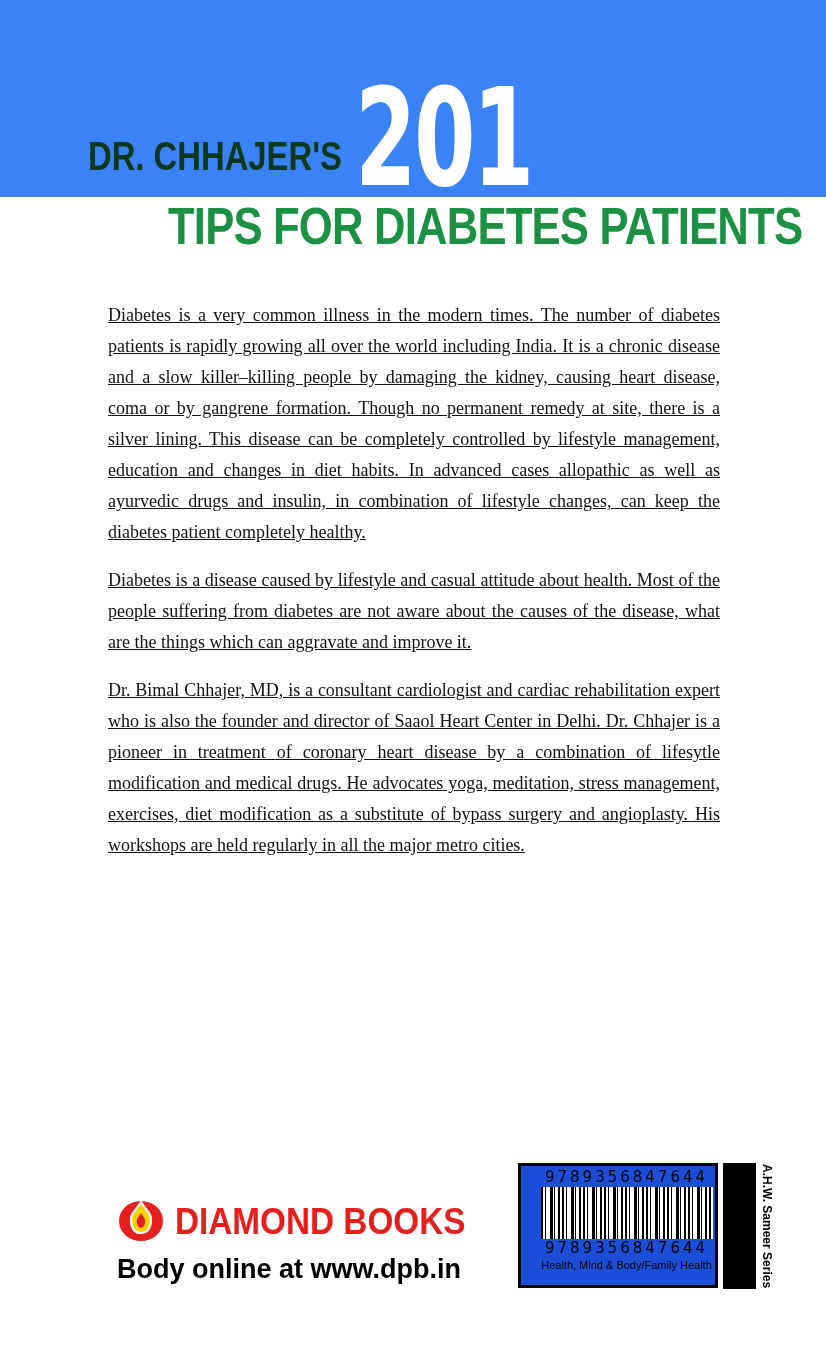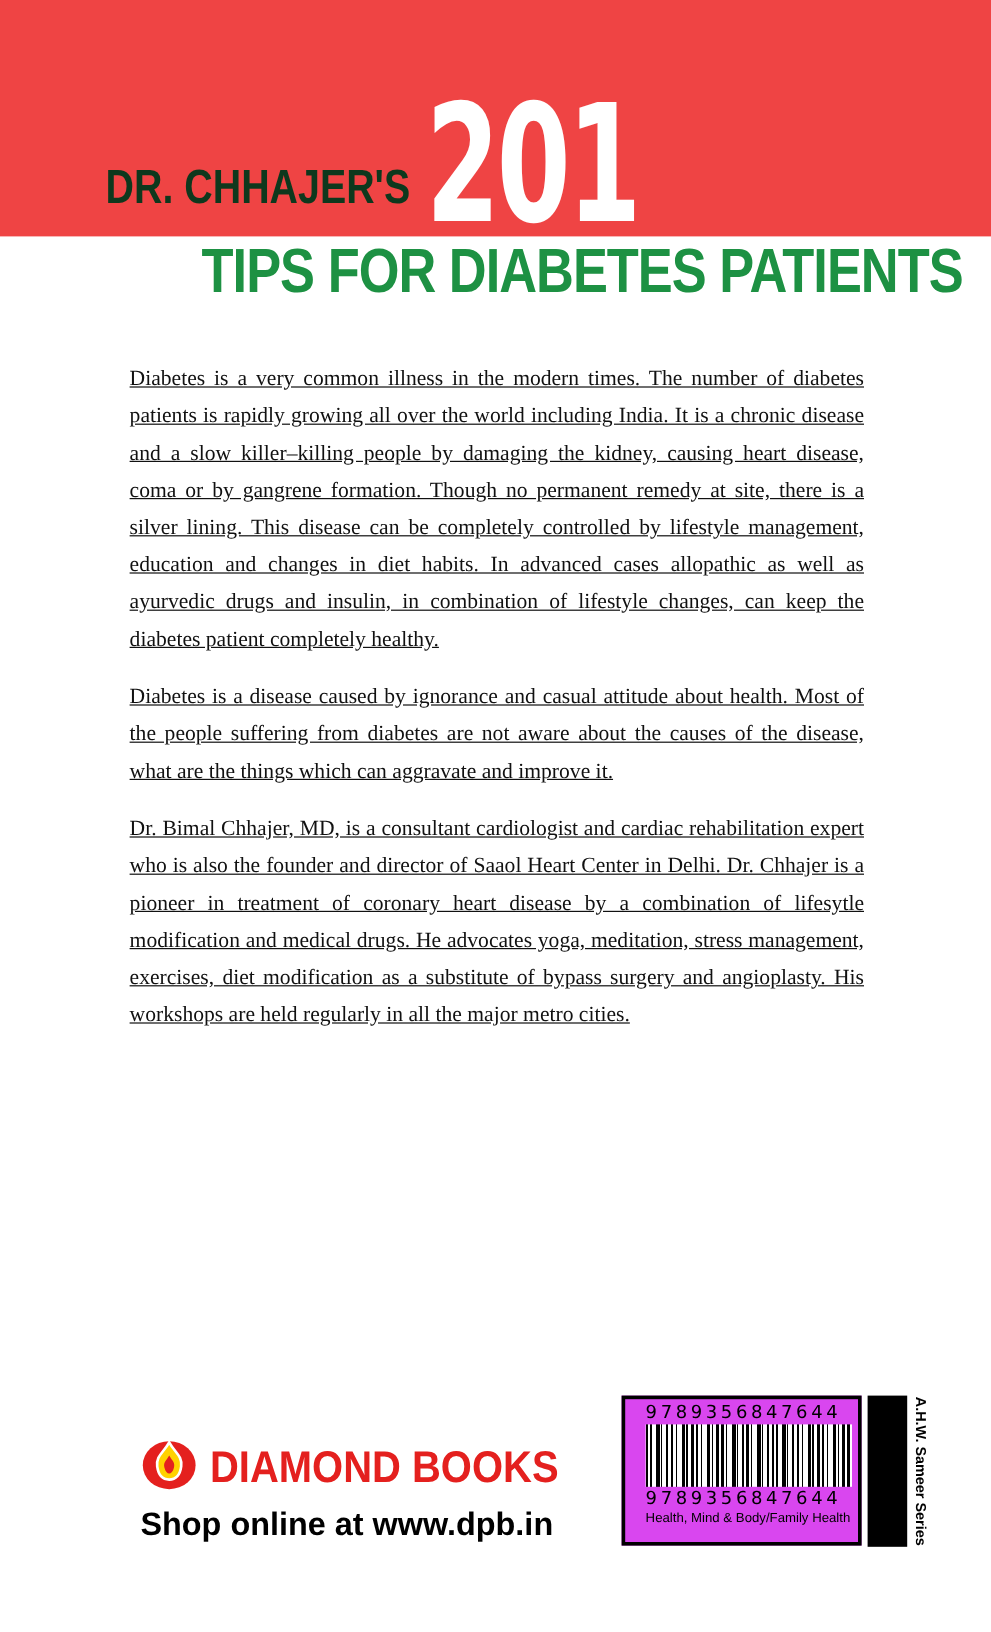--- a/index.html
+++ b/index.html
@@ -13,21 +13,21 @@
     background: #ffffff;
     margin: 0 auto;
     overflow: hidden;
   }
 
   
   .green-band {
     position: absolute;
     left: 0; top: 0;
     width: 826px; height: 197px;
-    background: #ef4444;
+    background: #3b82f6;
   }
   .author-line {
     position: absolute;
     left: 88px; top: 134px;
     font-family: "Liberation Sans", sans-serif;
     font-weight: bold;
     font-size: 40px;
     letter-spacing: 0px;
     color: #0e381d;
     white-space: nowrap;
@@ -100,24 +100,25 @@
     font-size: 27px;
     color: #000000;
     white-space: nowrap;
   }
 
   
   .barcode-box {
     position: absolute;
     left: 518px; top: 1163px;
     width: 200px; height: 125px;
-    background: #d946ef;
+    background: #1d4ed8;
     border: 3px solid #000000;
     display: flex;
     flex-direction: column;
+    align-items: center;
     padding-top: 3px;
     padding-left: 17px;
   }
   .bc-num {
     font-family: "DejaVu Sans", sans-serif;
     font-size: 15px;
     letter-spacing: 3px;
     color: #000;
     line-height: 17px;
     white-space: nowrap;
@@ -166,36 +167,36 @@
 <div class="page">
 
   <div class="green-band">
     <div class="author-line">DR. CHHAJER'S</div>
     <div class="big-number">201</div>
   </div>
   <div class="book-title">TIPS FOR DIABETES PATIENTS</div>
 
   <div class="body-text">
     <p>Diabetes is a very common illness in the modern times. The number of diabetes patients is rapidly growing all over the world including India. It is a chronic disease and a slow killer–killing people by damaging the kidney, causing heart disease, coma or by gangrene formation. Though no permanent remedy at site, there is a silver lining. This disease can be completely controlled by lifestyle management, education and changes in diet habits. In advanced cases allopathic as well as ayurvedic drugs and insulin, in combination of lifestyle changes, can keep the diabetes patient completely healthy.</p>
-    <p>Diabetes is a disease caused by ignorance and casual attitude about health. Most of the people suffering from diabetes are not aware about the causes of the disease, what are the things which can aggravate and improve it.</p>
+    <p>Diabetes is a disease caused by lifestyle and casual attitude about health. Most of the people suffering from diabetes are not aware about the causes of the disease, what are the things which can aggravate and improve it.</p>
     <p>Dr. Bimal Chhajer, MD, is a consultant cardiologist and cardiac rehabilitation expert who is also the founder and director of Saaol Heart Center in Delhi. Dr. Chhajer is a pioneer in treatment of coronary heart disease by a combination of lifesytle modification and medical drugs. He advocates yoga, meditation, stress management, exercises, diet modification as a substitute of bypass surgery and angioplasty. His workshops are held regularly in all the major metro cities.</p>
   </div>
 
   <div class="publisher">
     <div class="publisher-row">
       <span>
         <svg width="48" height="48" viewBox="0 0 48 48" aria-hidden="true">
           <ellipse cx="24" cy="25" rx="22" ry="20" fill="#e4201e"></ellipse>
           <path d="M24 6 C29 15 35 17 34 26 C33 33.5 29 37 24 37 C19 37 15 33.5 14 26 C13 17 19 15 24 6 Z" fill="#ffd200" stroke="#ffffff" stroke-width="2.2"></path>
           <path d="M24 17 C26.5 21.5 29 22.5 28 27 C27.2 30.4 25.6 32 24 32 C22.4 32 20.8 30.4 20 27 C19 22.5 21.5 21.5 24 17 Z" fill="#e4201e"></path>
         </svg>
       </span>
       <span class="publisher-name">DIAMOND BOOKS</span>
     </div>
-    <div class="shop-line">Shop online at www.dpb.in</div>
+    <div class="shop-line">Body online at www.dpb.in</div>
   </div>
 
   <div class="barcode-box">
     <div class="bc-num">9789356847644</div>
     <div class="bc-bars"></div>
     <div class="bc-num">9789356847644</div>
     <div class="bc-category">Health, Mind &amp; Body/Family Health</div>
   </div>
 
   <div class="spine-bar"></div>

